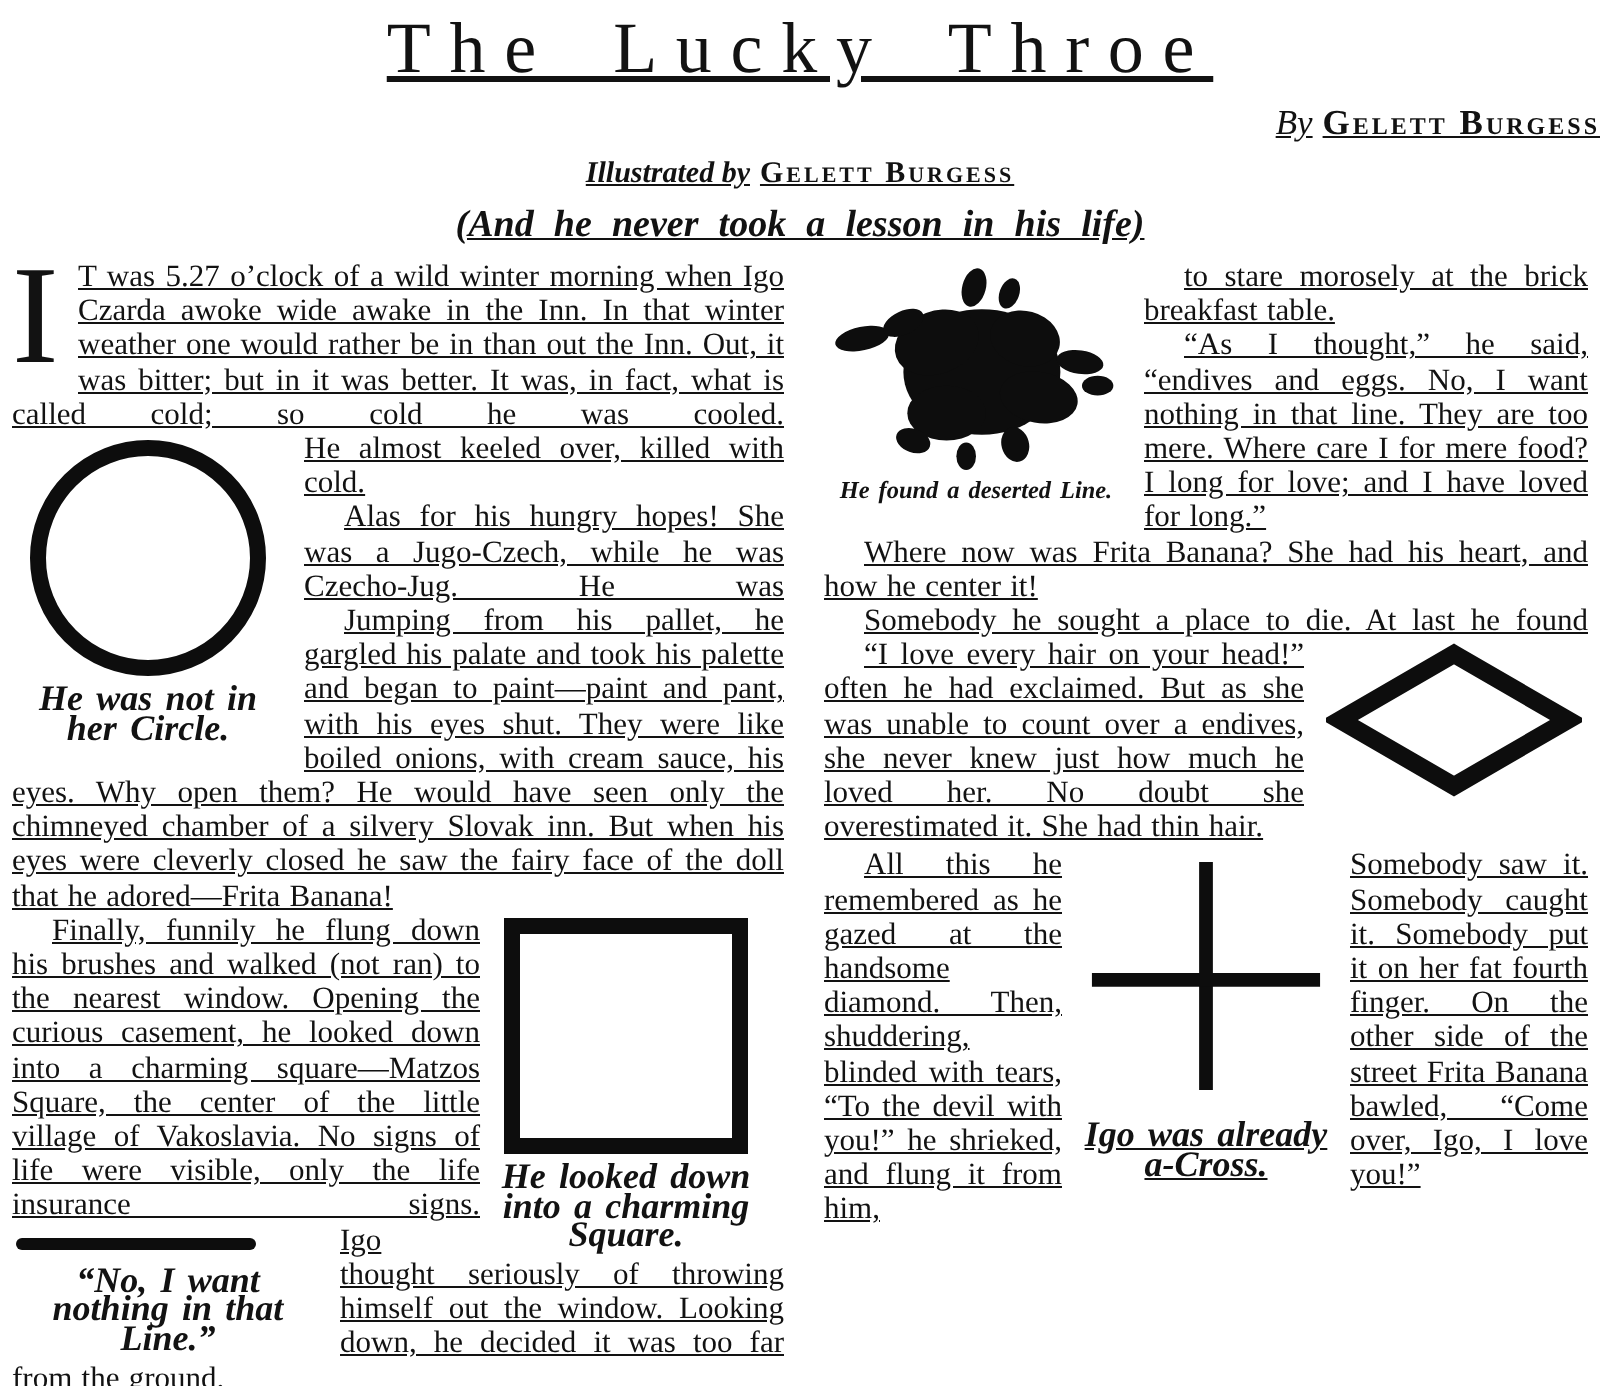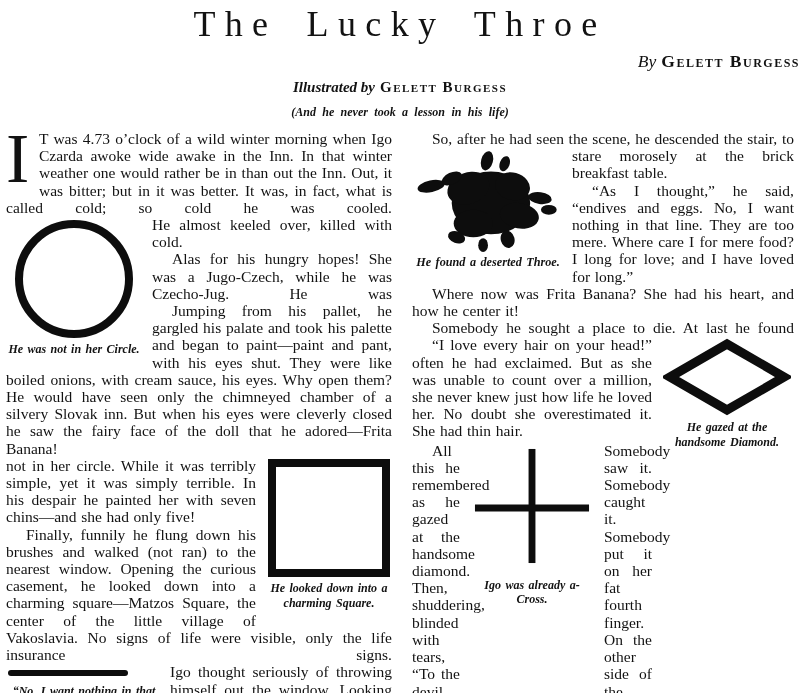--- a/index.html
+++ b/index.html
@@ -1,27 +1,28 @@
 <!DOCTYPE html>
 <html><head>
 <meta charset="utf-8">
 <style>
   html,body { margin:0; padding:0; background:#ffffff; }
   .page {
     position:relative; width:800px; height:693px; overflow:hidden;
     background:#ffffff; color:#121212;
     font-family:"Liberation Serif","DejaVu Serif",serif;
+    text-decoration:underline;
   }
   
   header { text-align:center; padding-top:4px; }
   .title { margin:0; font-weight:400; font-size:36px; line-height:41px;
            letter-spacing:0.26em; word-spacing:0.30em; }
   .byline { margin-top:7px; font-size:17.5px; line-height:19px;text-align:right; }
   .illus  { margin-top:8px; font-size:15px;  line-height:17px; }
-  .tagline{ margin-top:8px; font-size:12px; line-height:17px;
+  .tagline{ margin-top:8px; font-size:19px; line-height:17px;
             font-style:italic; font-weight:700; word-spacing:0.28em; }
   .it  { font-style:italic; }
   .bd  { font-weight:700;text-align:right; }
   .sc  { font-variant:small-caps; font-weight:700; letter-spacing:1.5px; }
   .byline .it { margin-right:5px; }
   .illus  .it { margin-right:5px; }
   
   .columns { display:flex; gap:20px; padding:0 6px; margin-top:9px; }
   .col { text-align:justify; font-size:15.5px; line-height:17.2px;
          word-spacing:0.05em; }
@@ -29,26 +30,26 @@
   .col-right { width:382px; }
   p.bp { margin:0; }
   .ind  { text-indent:20px; }
   .cont { text-align-last:justify; }
   .dropcap { float:left; width:26px; height:54px; font-size:70px;
              line-height:54px; margin:2px 7px 0 0; text-align:left; }
   
   figure, .figsp { margin:0; }
   .fig { text-align:center; }
   .caption { display:block; font-style:italic; font-weight:700;
-             font-size:12px; line-height:14.8px; text-align:center;
+             font-size:18px; line-height:14.8px; text-align:center;
              text-indent:0; margin-top:4px; word-spacing:0.12em; }
   .fig-circle { float:left; width:136px; margin:4px 10px 1px 0; }
   .circle-shape { width:102px; height:102px; border:8px solid #0d0d0d;
                   border-radius:50%; margin:0 auto; }
-  .fig-square { float:right; width:126px; margin:2px 0 2px 10px; }
+  .fig-square { float:right; width:126px; margin:2px 16px 2px 10px; }
   .square-shape { width:106px; height:102px; border:8px solid #0d0d0d; margin:0 auto; }
   .fig-spot { float:left; width:152px; margin:2px 8px 0 0; text-align:center; }
   .fig-spot .caption { font-size:12.2px; margin-top:2px; }
   .fig-diamond { float:right; width:134px; margin:2px 0 2px 8px; }
   .fig-line { float:left; width:156px; margin:7px 8px 0 0; }
   .line-shape { width:120px; height:6px; background:#0d0d0d; border-radius:3px;
                 margin-left:2px; }
   .fig-line .caption { margin-top:8px; }
   
   .cross-row { display:flex; gap:9px; margin-top:2px; }
@@ -70,87 +71,84 @@
     <div class="illus">
       <span class="it bd">Illustrated by</span><span class="sc">Gelett Burgess</span>
     </div>
     <div class="tagline">(And he never took a lesson in his life)</div>
   </header>
 
   <div class="columns">
 
     <div class="col col-left">
       <p class="bp cont">
-        <span class="dropcap">I</span><span>T was 4.73 o’clock of a wild winter morning when Igo Czarda awoke wide awake in the Inn. In that winter weather one would rather be in than out the Inn. Out, it was bitter; but in it was better. It was, in fact, what is called cold; so cold he was cooled.</span>
+        <span class="dropcap">I</span><span>T was 5.27 o’clock of a wild winter morning when Igo Czarda awoke wide awake in the Inn. In that winter weather one would rather be in than out the Inn. Out, it was bitter; but in it was better. It was, in fact, what is called cold; so cold he was cooled.</span>
       </p>
 
       <figure class="fig fig-circle">
         <div class="circle-shape"></div>
         <figcaption class="caption">He was not in her Circle.</figcaption>
       </figure>
 
       <p class="bp cont">He almost keeled over, killed with cold.</p>
       <p class="bp ind cont">Alas for his hungry hopes! She was a Jugo-Czech, while he was Czecho-Jug. He was</p>
       <p class="bp ind">Jumping from his pallet, he gargled his palate and took his palette and began to paint—paint and pant, with his eyes shut. They were like boiled onions, with cream sauce, his eyes. Why open them? He would have seen only the chimneyed chamber of a silvery Slovak inn. But when his eyes were cleverly closed he saw the fairy face of the doll that he adored—Frita Banana!</p>
 
       <figure class="fig fig-square">
         <div class="square-shape"></div>
         <figcaption class="caption">He looked down into a charming Square.</figcaption>
       </figure>
 
-      <p class="bp">not in her circle. While it was terribly simple, yet it was simply terrible. In his despair he painted her with seven chins—and she had only five!</p>
       <p class="bp ind cont">Finally, funnily he flung down his brushes and walked (not ran) to the nearest window. Opening the curious casement, he looked down into a charming square—Matzos Square, the center of the little village of Vakoslavia. No signs of life were visible, only the life insurance signs.</p>
 
       <figure class="fig fig-line">
         <div class="line-shape"></div>
         <figcaption class="caption">“No, I want nothing in that Line.”</figcaption>
       </figure>
 
       <p class="bp">Igo thought seriously of throwing himself out the window. Looking down, he decided it was too far from the ground.</p>
     </div>
 
     <div class="col col-right">
       <p class="bp ind">
-        <span>So, after he had seen the scene, he descended the stair,</span>
         <span class="fig fig-spot figsp">
           <svg width="148" height="104" viewBox="0 0 150 106">
             <g fill="#0d0d0d">
               <ellipse cx="78" cy="55" rx="40" ry="32"></ellipse>
               <ellipse cx="55" cy="40" rx="22" ry="16" transform="rotate(-20 55 40)"></ellipse>
               <ellipse cx="100" cy="38" rx="18" ry="14" transform="rotate(15 100 38)"></ellipse>
               <ellipse cx="107" cy="68" rx="20" ry="13" transform="rotate(10 107 68)"></ellipse>
               <ellipse cx="60" cy="76" rx="20" ry="14"></ellipse>
               <ellipse cx="17" cy="38" rx="14" ry="6" transform="rotate(-12 17 38)"></ellipse>
               <ellipse cx="38" cy="30" rx="11" ry="6" transform="rotate(-25 38 30)"></ellipse>
               <ellipse cx="74" cy="12" rx="6" ry="10" transform="rotate(15 74 12)"></ellipse>
               <ellipse cx="92" cy="15" rx="5" ry="8" transform="rotate(20 92 15)"></ellipse>
               <ellipse cx="128" cy="50" rx="12" ry="6" transform="rotate(8 128 50)"></ellipse>
               <ellipse cx="137" cy="62" rx="8" ry="5"></ellipse>
               <ellipse cx="95" cy="92" rx="7" ry="9" transform="rotate(-15 95 92)"></ellipse>
               <ellipse cx="70" cy="98" rx="5" ry="7"></ellipse>
               <ellipse cx="43" cy="90" rx="9" ry="6" transform="rotate(20 43 90)"></ellipse>
             </g>
           </svg>
-          <span class="caption">He found a deserted Throe.</span>
+          <span class="caption">He found a deserted Line.</span>
         </span>
         <span>to stare morosely at the brick breakfast table.</span>
       </p>
 
       <p class="bp ind">“As I thought,” he said, “endives and eggs. No, I want nothing in that line. They are too mere. Where care I for mere food? I long for love; and I have loved for long.”</p>
       <p class="bp ind">Where now was Frita Banana? She had his heart, and how he center it!</p>
       <p class="bp ind cont">Somebody he sought a place to die. At last he found</p>
 
       <figure class="fig fig-diamond">
         <svg width="128" height="78" viewBox="0 0 128 78">
           <polygon points="64,6 121,39 64,72 7,39" fill="none" stroke="#0d0d0d" stroke-width="9"></polygon>
         </svg>
-        <figcaption class="caption">He gazed at the handsome Diamond.</figcaption>
       </figure>
 
-      <p class="bp ind">“I love every hair on your head!” often he had exclaimed. But as she was unable to count over a million, she never knew just how life he loved her. No doubt she overestimated it. She had thin hair.</p>
+      <p class="bp ind">“I love every hair on your head!” often he had exclaimed. But as she was unable to count over a endives, she never knew just how much he loved her. No doubt she overestimated it. She had thin hair.</p>
 
       <div class="cross-row">
         <p class="bp ind cont cell">All this he remembered as he gazed at the handsome diamond. Then, shuddering, blinded with tears, “To the devil with you!” he shrieked, and flung it from him,</p>
         <figure class="fig fig-cross">
           <svg width="118" height="118" viewBox="0 0 120 120">
             <line x1="60" y1="2" x2="60" y2="118" stroke="#0d0d0d" stroke-width="7"></line>
             <line x1="2" y1="62" x2="118" y2="62" stroke="#0d0d0d" stroke-width="7"></line>
           </svg>
           <figcaption class="caption">Igo was already a-Cross.</figcaption>
         </figure>

